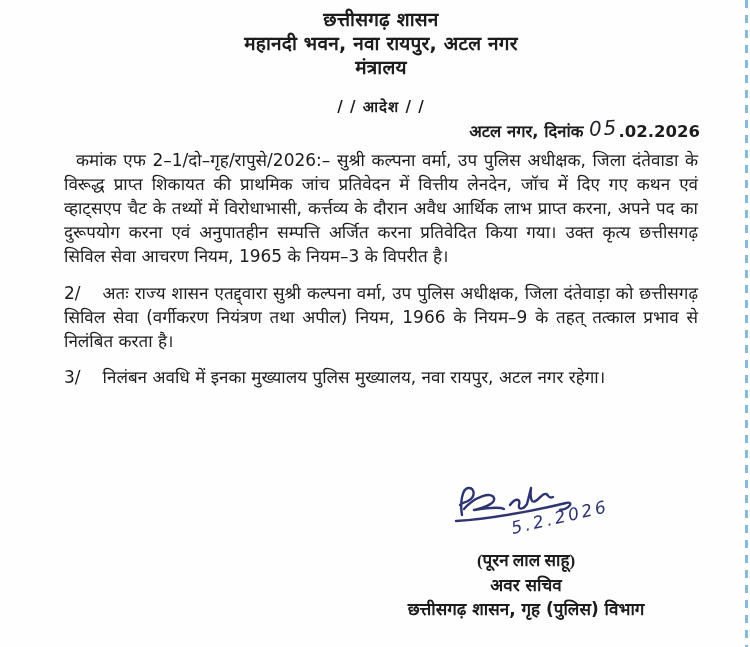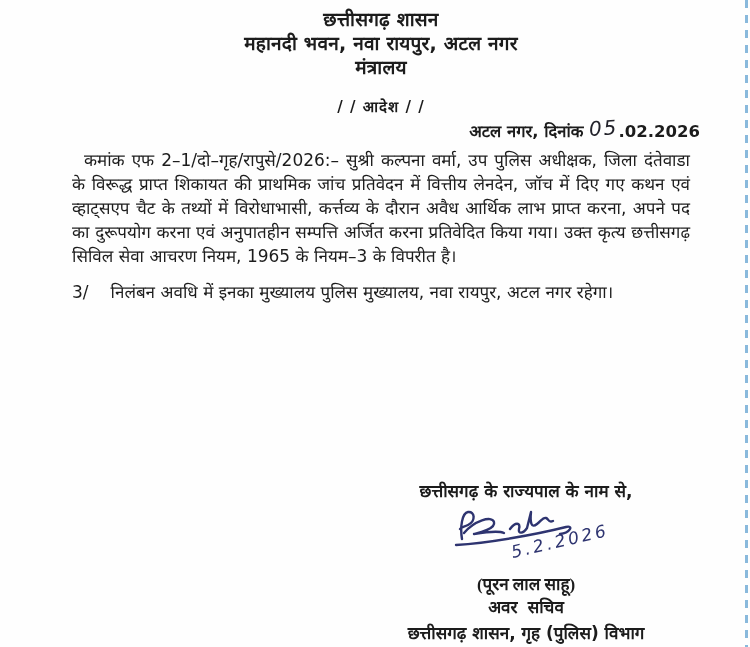--- a/index.html
+++ b/index.html
@@ -54,21 +54,21 @@
     transform:rotate(-4deg) translateY(-2px);
     letter-spacing:2px;
     color:#23232b;
   }
   .body-text{
     font-size:17px;
     font-weight:500;
     line-height:24px;
     text-align:justify;
   }
-  p.para{margin:12px;}
+  p.para{margin:4px;}
   p.para-first{margin-top:6px;text-indent:12px;}
   p.para-2{margin-top:13px;}
   p.para-3{margin-top:12px;}
   p.para-4{margin-top:0;}
   .para-num{display:inline-block;margin-right:22px;}
   .sig-block{
     position:absolute;
     left:330px;top:479px;width:392px;
     text-align:center;
     font-size:17px;
@@ -86,21 +86,21 @@
     position:absolute;left:180px;top:26px;
     font-size:17px;
     font-style:italic;
     color:#2e3470;
     transform:rotate(-13deg);
     letter-spacing:3px;
     white-space:nowrap;
     font-weight:400;
   }
   .sig-name{font-weight:700;font-family:Liberation Serif, serif;}
-  .sig-designation{font-weight:600;font-family:Liberation Mono, monospace;}
+  .sig-designation{font-weight:600;}
   .sig-department{font-weight:600;white-space:nowrap;}
 </style>
 </head>
 <body>
 
 <div class="page">
 
   <div class="edge-dashes"></div>
 
   <div class="content">
@@ -114,28 +114,30 @@
     <div class="order-heading">/ / आदेश / /</div>
 
     <div class="date-line">
       <span>अटल नगर, दिनांक </span><span class="handwritten-day">05</span><span>.02.2026</span>
     </div>
 
     <div class="body-text">
       <p class="para para-first">
         <span>कमांक एफ 2–1/दो–गृह/रापुसे/2026:– सुश्री कल्पना वर्मा, उप पुलिस अधीक्षक, जिला दंतेवाडा के विरूद्ध प्राप्त शिकायत की प्राथमिक जांच प्रतिवेदन में वित्तीय लेनदेन, जॉच में दिए गए कथन एवं व्हाट्सएप चैट के तथ्यों में विरोधाभासी, कर्त्तव्य के दौरान अवैध आर्थिक लाभ प्राप्त करना, अपने पद का दुरूपयोग करना एवं अनुपातहीन सम्पत्ति अर्जित करना प्रतिवेदित किया गया। उक्त कृत्य छत्तीसगढ़ सिविल सेवा आचरण नियम, 1965 के नियम–3 के विपरीत है।</span>
       </p>
+      <p class="para para-2">
+        <span class="para-num">2/</span><span>अतः राज्य शासन एतद्द्वारा सुश्री कल्पना वर्मा, उप पुलिस अधीक्षक, जिला दंतेवाड़ा को छत्तीसगढ़ सिविल सेवा (वर्गीकरण नियंत्रण तथा अपील) नियम, 1966 के नियम–9 के तहत् तत्काल प्रभाव से निलंबित करता है।</span>
+      </p>
       <p class="para para-3">
         <span class="para-num">3/</span><span>निलंबन अवधि में इनका मुख्यालय पुलिस मुख्यालय, नवा रायपुर, अटल नगर रहेगा।</span>
       </p>
     </div>
   </div>
 
   <div class="sig-block">
-    <div>छत्तीसगढ़ के राज्यपाल के नाम से,</div>
 
     <div class="sig-area">
       <svg class="sig-svg" width="150" height="52" viewBox="0 0 150 52">
         <g fill="none" stroke="#2e3470" stroke-width="2.4" stroke-linecap="round" stroke-linejoin="round">
 
           <path d="M14,36 C12,24 14,10 20,9 C27,8 28,18 20,22 C16,24 13,24 12,26"></path>
 
           <path d="M16,30 C26,18 44,12 46,19 C48,26 30,30 26,31 C38,29 52,28 56,30"></path>
 
           <path d="M62,26 c5,-7 11,-7 9,0 c-1,5 4,5 8,-1 l4,-16 c-1,10 0,17 6,12 c4,-3 6,-7 9,-6 c3,1 2,5 7,3"></path>

